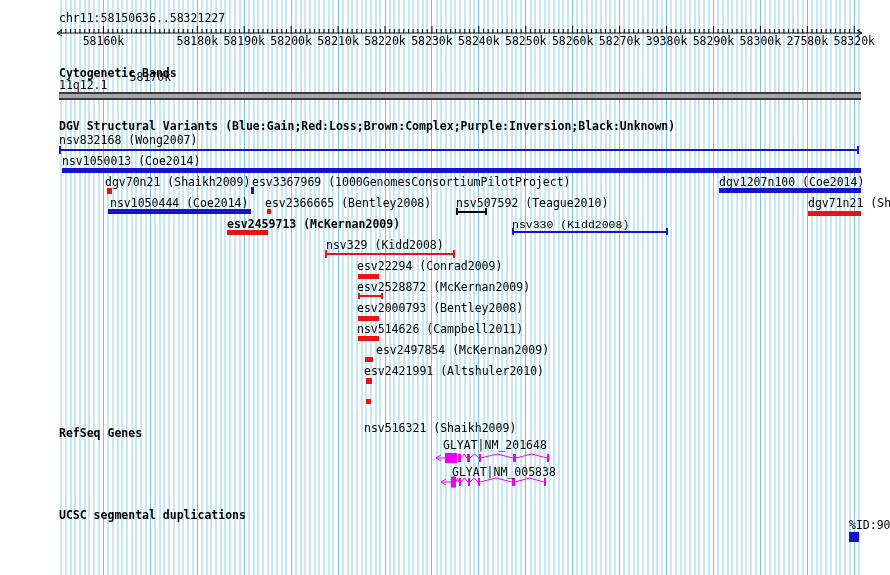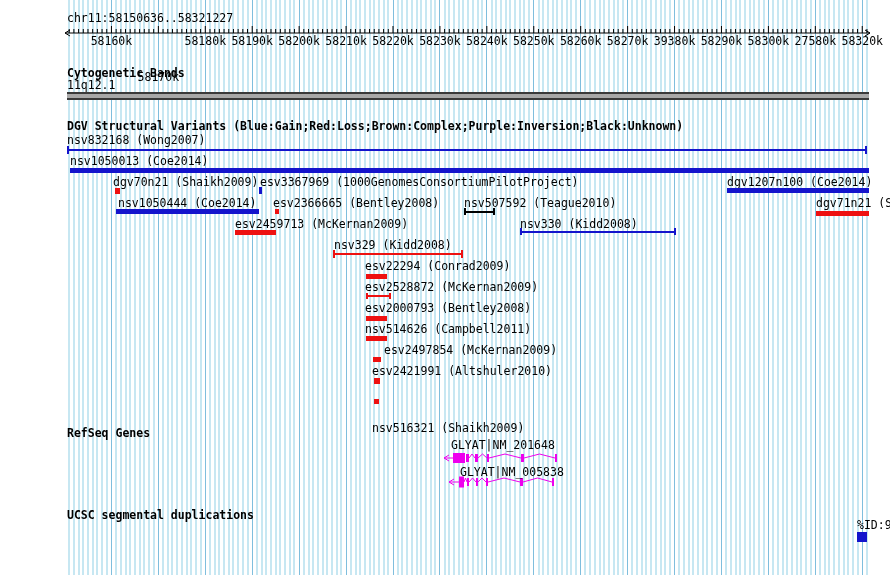--- a/index.html
+++ b/index.html
@@ -1,21 +1,21 @@
 <!DOCTYPE html>
 <html><head>
 <meta charset="utf-8">
 <style>
   html,body{margin:0;padding:0;}
   body{
     width:890px;height:575px;overflow:hidden;position:relative;background:#ffffff;
     font-family:"DejaVu Sans Mono","Liberation Mono",monospace;
     font-size:11.5px;color:#000;
   }
-  #canvas{position:absolute;left:8px;top:0;width:872px;height:575px;}
+  #canvas{position:absolute;left:0;top:0;width:872px;height:575px;}
   .abs{position:absolute;white-space:pre;}
   .lbl{line-height:11px;}
   .bold{font-weight:bold;}
   .stripe{position:absolute;top:0;bottom:0;}
   #overlay{position:absolute;left:0;top:0;width:890px;height:575px;pointer-events:none;}
   .tick-label{transform:translateX(-50%);}
 </style>
 </head>
 <body>
 
@@ -437,23 +437,23 @@
       <div class="abs lbl" style="left: 110px; top: 198px;">nsv1050444 (Coe2014)</div>
       <div class="abs" style="left: 108px; top: 209px; width: 143px; height: 5px; background: rgb(20, 20, 204);"></div>
       <div class="abs lbl" style="left: 265px; top: 198px;">esv2366665 (Bentley2008)</div>
       <div class="abs" style="left: 267px; top: 209px; width: 4px; height: 5px; background: rgb(238, 17, 17);"></div>
       <div class="abs lbl" style="left: 456px; top: 198px;">nsv507592 (Teague2010)</div>
       <div class="abs" style="left: 456px; top: 211px; width: 31px; height: 2px; background: rgb(0, 0, 0);"></div>
       <div class="abs" style="left: 456px; top: 208px; width: 2px; height: 7px; background: rgb(0, 0, 0);"></div>
       <div class="abs" style="left: 485px; top: 208px; width: 2px; height: 7px; background: rgb(0, 0, 0);"></div>
       <div class="abs lbl" style="left: 808px; top: 198px;">dgv71n21 (Shai</div>
       <div class="abs" style="left: 808px; top: 211px; width: 53px; height: 5px; background: rgb(238, 17, 17);"></div>
-      <div class="abs lbl" style="left: 227px; top: 219px;">esv2459713 (McKernan2009)</div>
+      <div class="abs lbl" style="left: 227px; top: 219px; font-weight: bold;">esv2459713 (McKernan2009)</div>
       <div class="abs" style="left: 227px; top: 230px; width: 41px; height: 5px; background: rgb(238, 17, 17);"></div>
-      <div class="abs lbl" style="left: 512px; top: 219px;">nsv330 (Kidd2008)</div>
+      <div class="abs lbl" style="left: 512px; top: 219px; font-family: Liberation Mono, monospace;">nsv330 (Kidd2008)</div>
       <div class="abs" style="left: 512px; top: 231px; width: 156px; height: 2px; background: rgb(20, 20, 204);"></div>
       <div class="abs" style="left: 512px; top: 228px; width: 2px; height: 7px; background: rgb(20, 20, 204);"></div>
       <div class="abs" style="left: 666px; top: 228px; width: 2px; height: 7px; background: rgb(20, 20, 204);"></div>
       <div class="abs lbl" style="left: 326px; top: 240px;">nsv329 (Kidd2008)</div>
       <div class="abs" style="left: 325px; top: 253px; width: 130px; height: 2px; background: rgb(238, 17, 17);"></div>
       <div class="abs" style="left: 325px; top: 250px; width: 2px; height: 8px; background: rgb(238, 17, 17);"></div>
       <div class="abs" style="left: 453px; top: 250px; width: 2px; height: 8px; background: rgb(238, 17, 17);"></div>
       <div class="abs lbl" style="left: 357px; top: 261px;">esv22294 (Conrad2009)</div>
       <div class="abs" style="left: 358px; top: 274px; width: 21px; height: 5px; background: rgb(238, 17, 17);"></div>
       <div class="abs lbl" style="left: 357px; top: 282px;">esv2528872 (McKernan2009)</div>

